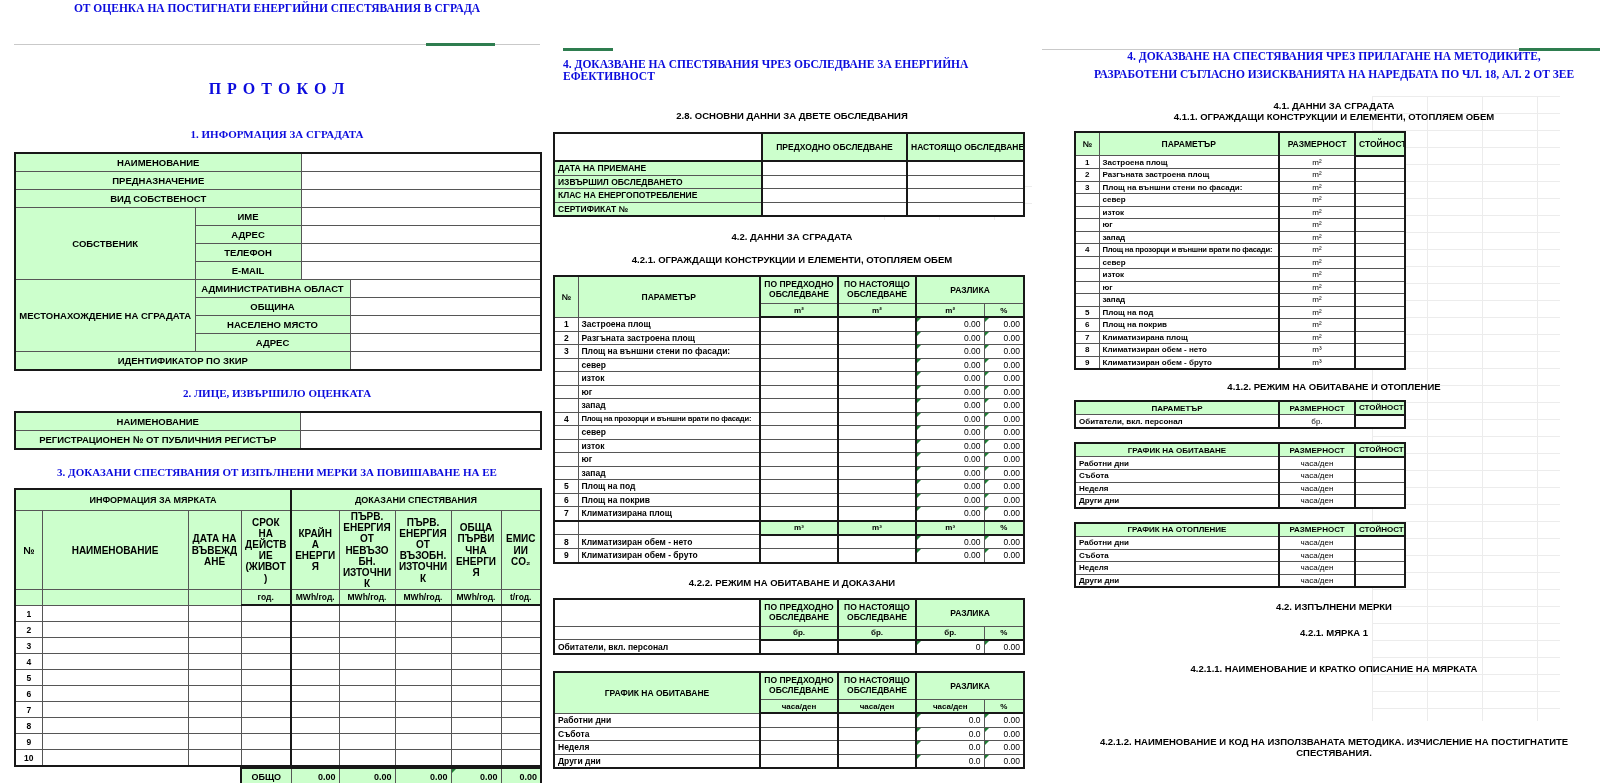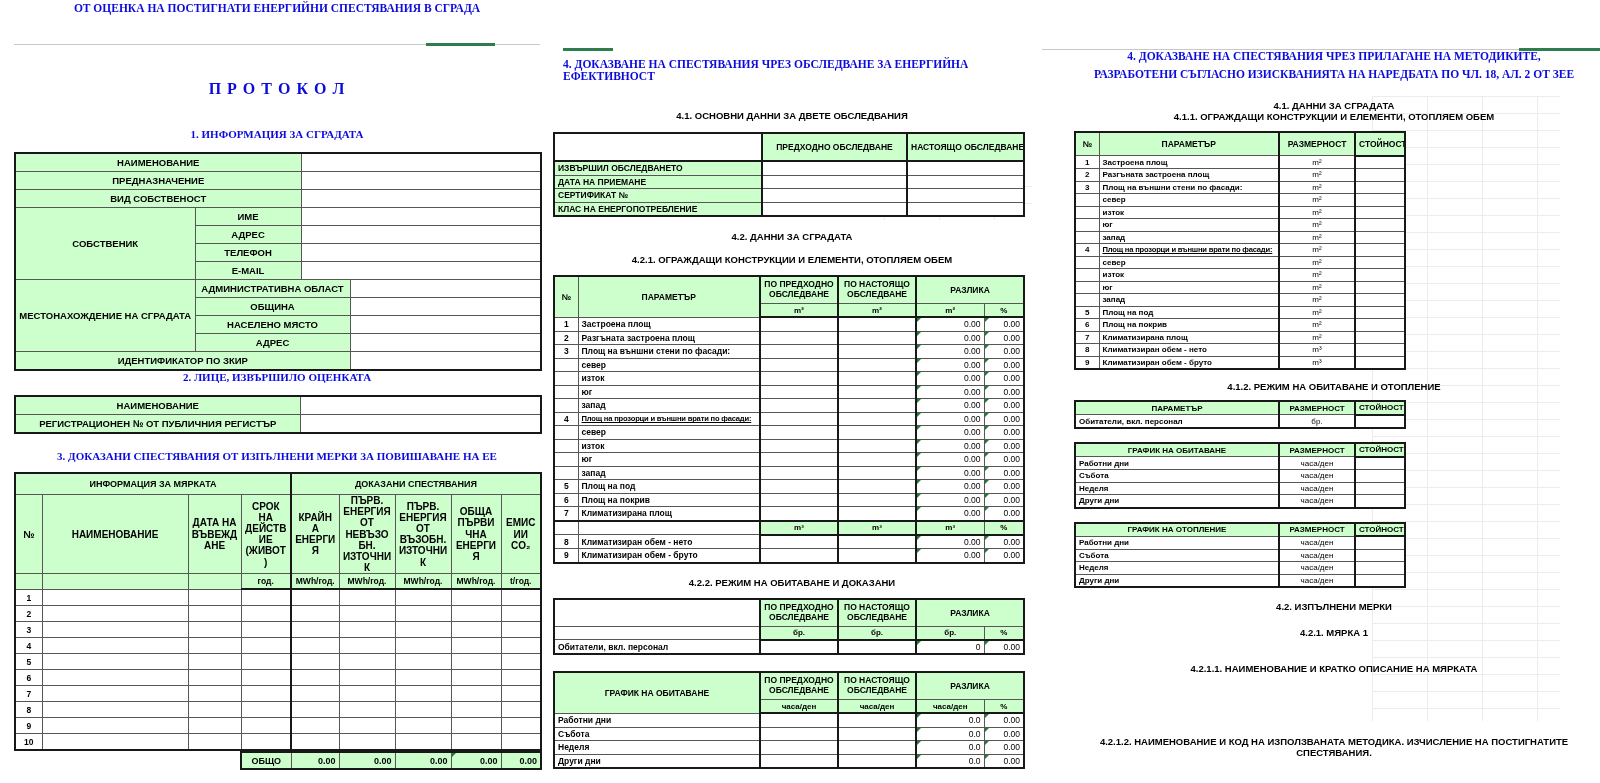--- a/index.html
+++ b/index.html
@@ -60,21 +60,21 @@
   .t-meas .ch{height:56px;font-size:10px;}
   .t-meas .uh{height:14px;font-size:8.5px;}
   .t-meas .no{font-size:8.5px;}
   .t-total td{height:15px;font-size:9px;}
 
   
   .p2t td{height:12.5px;font-size:8.5px;padding:0 2px;}
   .p2t .ch2{height:26px;font-size:8.5px;}
   .p2t .uh2{height:12px;font-size:8px;}
   .sub{padding-left:4px;}
-  .tight{font-size:7.6px !important;letter-spacing:-0.2px;text-decoration:underline;}
+  .tight{font-size:7.6px !important;letter-spacing:-0.2px;}
 
   
   .p3t td{height:11.5px;font-size:8px;padding:0 2px;}
   .p3t .ch3{height:22px;font-size:8.5px;}
   .unitcell{font-size:7.5px;text-align:center;}
 </style>
 </head>
 <body>
 
 <div class="line gray" style="left:14px;top:44px;width:526px;"></div>
@@ -145,21 +145,21 @@
           <td class="g b c" colspan="2">АДРЕС</td>
           <td class="val"></td>
         </tr>
       <tr>
           <td class="g b c" colspan="3">ИДЕНТИФИКАТОР ПО ЗКИР</td>
           <td class="val"></td>
         </tr>
     </tbody>
   </table>
 
-  <div class="serifblue sec-h" style="">2. ЛИЦЕ, ИЗВЪРШИЛО ОЦЕНКАТА</div>
+  <div class="serifblue sec-h" style="margin-top:16px;">2. ЛИЦЕ, ИЗВЪРШИЛО ОЦЕНКАТА</div>
 
   <table class="xl t-person" style="width:526px;margin-top:12px;">
     <colgroup>
         <col style="width:285px">
         <col style="width:241px">
       </colgroup>
     <tbody>
       <tr>
           <td class="g b c">НАИМЕНОВАНИЕ</td>
           <td class="val"></td>
@@ -355,57 +355,57 @@
         <td class="g b num tri">0.00</td>
         <td class="g b num">0.00</td>
       </tr>
     </tbody>
   </table>
 </div>
 
 <div class="page" id="p2">
   <div class="serifblue page-title">4. ДОКАЗВАНЕ НА СПЕСТЯВАНИЯ ЧРЕЗ ОБСЛЕДВАНЕ ЗА ЕНЕРГИЙНА ЕФЕКТИВНОСТ</div>
 
-  <div class="hblack" style="margin-top:28px;">4.1. ОСНОВНИ ДАННИ ЗА ДВЕТЕ ОБСЛЕДВАНИЯ</div>
+  <div class="hblack" style="margin-top:28px;">2.8. ОСНОВНИ ДАННИ ЗА ДВЕТЕ ОБСЛЕДВАНИЯ</div>
 
   <table class="xl p2t" style="width:470px;margin-top:11px;">
     <colgroup>
         <col style="width:208px">
         <col style="width:145px">
         <col style="width:117px">
       </colgroup>
     <tbody>
       <tr>
         <td class="nofill" style="border:1px solid #b5b5b5;border-bottom:2px solid #181818;"></td>
         <td class="g b c ch2 bl2 bb2">ПРЕДХОДНО ОБСЛЕДВАНЕ</td>
         <td class="g b c ch2 bl2 bb2">НАСТОЯЩО ОБСЛЕДВАНЕ</td>
       </tr>
     </tbody>
     <tbody>
 
         <tr>
+          <td class="g b">ДАТА НА ПРИЕМАНЕ</td>
+          <td class="val bl2"></td>
+          <td class="val bl2"></td>
+        </tr>
+
+        <tr>
           <td class="g b">ИЗВЪРШИЛ ОБСЛЕДВАНЕТО</td>
           <td class="val bl2"></td>
           <td class="val bl2"></td>
         </tr>
 
         <tr>
-          <td class="g b">ДАТА НА ПРИЕМАНЕ</td>
+          <td class="g b">КЛАС НА ЕНЕРГОПОТРЕБЛЕНИЕ</td>
           <td class="val bl2"></td>
           <td class="val bl2"></td>
         </tr>
 
         <tr>
           <td class="g b">СЕРТИФИКАТ №</td>
-          <td class="val bl2"></td>
-          <td class="val bl2"></td>
-        </tr>
-
-        <tr>
-          <td class="g b">КЛАС НА ЕНЕРГОПОТРЕБЛЕНИЕ</td>
           <td class="val bl2"></td>
           <td class="val bl2"></td>
         </tr>
       </tbody>
   </table>
 
   <div class="hblack" style="margin-top:14px;">4.2. ДАННИ ЗА СГРАДАТА</div>
   <div class="hblack" style="margin-top:12px;">4.2.1. ОГРАЖДАЩИ КОНСТРУКЦИИ И ЕЛЕМЕНТИ, ОТОПЛЯЕМ ОБЕМ</div>
 
   <table class="xl p2t" style="width:470px;margin-top:10px;">

